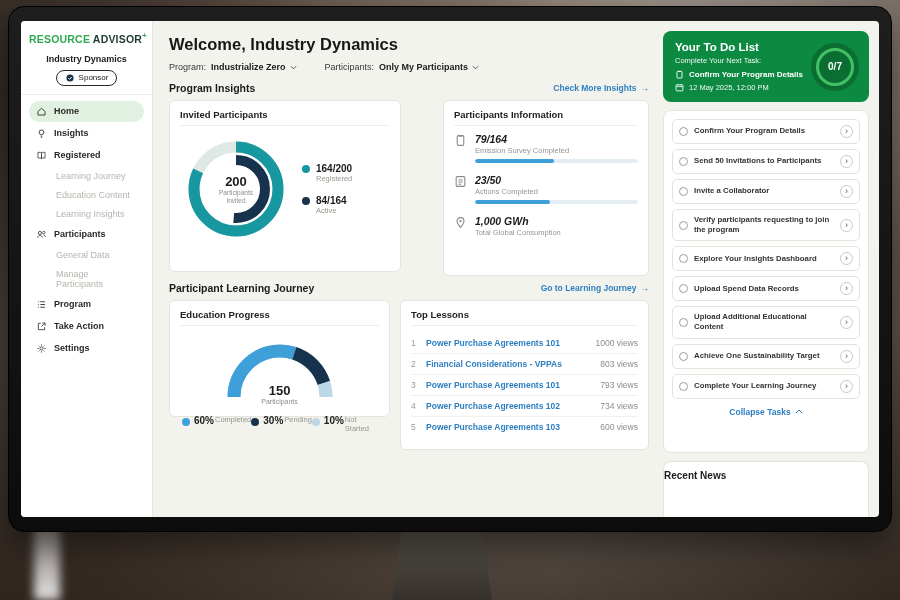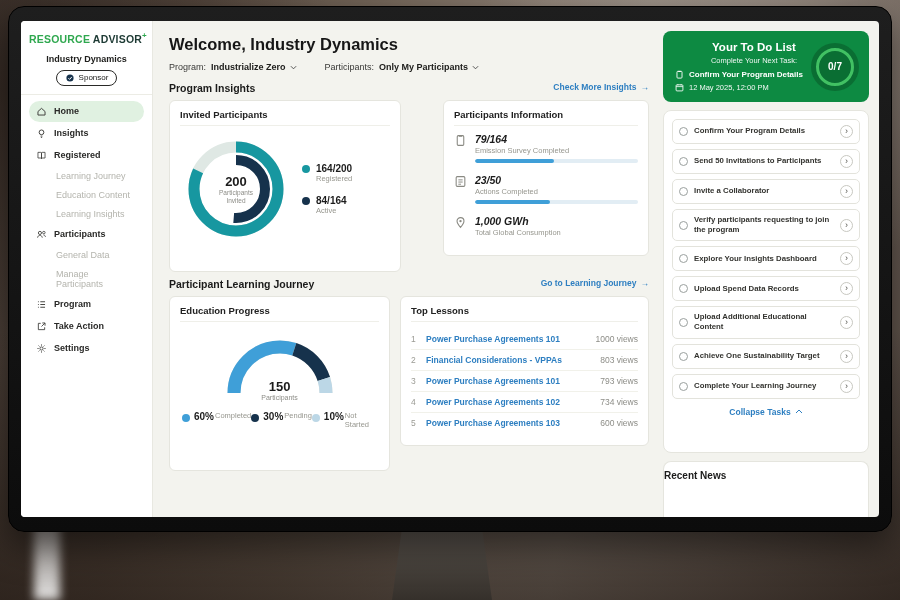--- a/index.html
+++ b/index.html
@@ -43,29 +43,29 @@
   .nav-item.active { background:#e0f1e1; }
   .nav-item.sub { padding:4px 7px 4px 27px; font-weight:normal; color:#b4b4ad; }
   .ic { width:11px; height:11px; flex:none; color:#3b3b38; }
   
   .main { flex:1; min-width:0; padding:12px 12px 0 16px; }
   h1.title { font-size:16.5px; margin:2px 0 8px; color:#161616; }
   .filters { display:flex; gap:28px; align-items:center; font-size:9px; color:#3a3a38; margin-bottom:10px; }
   .filter { display:flex; align-items:center; gap:5px; }
   .filter .val { font-weight:bold; color:#20201e; display:flex; align-items:center; gap:4px; cursor:pointer; }
   .chev { width:7px; height:5px; }
-  .section-row { display:flex; justify-content:space-between; align-items:flex-start; margin:6px 0; }
+  .section-row { display:flex; justify-content:space-between; align-items:center; margin:6px 0; }
   .section-title { font-size:10.5px; font-weight:bold; color:#1b1b1a; }
   .section-link { font-size:8.5px; font-weight:bold; color:#2e7fc1; display:flex; align-items:center; gap:4px; cursor:pointer; }
   .cards-row { display:flex; gap:10px; }
   .card { background:#fff; border:1px solid #e5e5de; border-radius:6px; padding:8px 10px; }
   .card h3 { font-size:9.5px; margin:0 0 7px; padding-bottom:5px; border-bottom:1px solid #efefe9; color:#222; }
   .card.invited { flex:1.14; height:172px; }
-  .card.info { flex:1; height:156px;margin-left:32px; }
-  .card.education { flex:1; height:175px; }
+  .card.info { flex:1; height:176px;margin-left:32px; }
+  .card.education { flex:1; height:117px; }
   .card.lessons { flex:1.14; height:150px; }
   
   .invited-body { display:flex; align-items:center; gap:10px; }
   .donut-wrap { position:relative; width:112px; height:112px; flex:none; }
   .donut-center { position:absolute; inset:0; display:flex; flex-direction:column; align-items:center; justify-content:center; text-align:center; }
   .donut-center .num { font-size:13px; font-weight:bold; color:#1c1c1c; }
   .donut-center .lbl { font-size:6.5px; color:#8d8d87; width:46px; line-height:1.2; }
   .legend-v { display:flex; flex-direction:column; gap:12px; }
   .leg-item { display:flex; gap:6px; align-items:flex-start; }
   .dot { width:8px; height:8px; border-radius:50%; flex:none; margin-top:2px; }
@@ -90,21 +90,21 @@
   .legend-h .leg-item { flex-direction:row; gap:1px; }
   .leg-top { display:flex; gap:4px; align-items:center; }
   
   .lesson-row { display:flex; align-items:center; gap:7px; padding:5px 0; border-bottom:1px solid #f1f1ea; font-size:8.5px; }
   .lesson-row:last-child { border-bottom:none; }
   .l-rank { color:#9b9b94; width:8px; flex:none; }
   .l-title { flex:1; color:#2e7fc1; font-weight:bold; cursor:pointer; white-space:nowrap; overflow:hidden; text-overflow:ellipsis; }
   .l-views { color:#8d8d87; white-space:nowrap; }
   
   .rightpanel { width:218px; flex:none; padding:10px 10px 0 2px; display:flex; flex-direction:column; gap:8px; overflow:hidden; }
-  .todo-head { position:relative; background:#0d8a42; border-radius:8px; color:#fff; padding:10px 36px 10px 12px;text-align:center; }
+  .todo-head { position:relative; background:#0d8a42; border-radius:8px; color:#fff; padding:10px 36px 10px 12px; }
   .todo-head h3 { margin:0 0 3px; font-size:11.5px; }
   .todo-sub { font-size:7.5px; opacity:.92; }
   .todo-next { display:flex; gap:5px; align-items:center; font-size:8px; font-weight:bold; margin-top:5px; }
   .todo-date { display:flex; gap:5px; align-items:center; font-size:7.5px; margin-top:4px; opacity:.95; }
   .wic { width:9px; height:9px; color:#fff; flex:none; }
   .ring { position:absolute; right:10px; top:50%; transform:translateY(-50%); width:48px; height:48px;
     border-radius:50%; background:#0a6e33; display:flex; align-items:center; justify-content:center; }
   .ring .inner { width:38px; height:38px; border-radius:50%; border:3px solid #41c163;
     display:flex; align-items:center; justify-content:center; font-size:10px; font-weight:bold; }
   .tasks-card { background:#fff; border:1px solid #e5e5de; border-radius:8px; padding:8px 8px 4px; flex:1; display:flex; flex-direction:column; }

